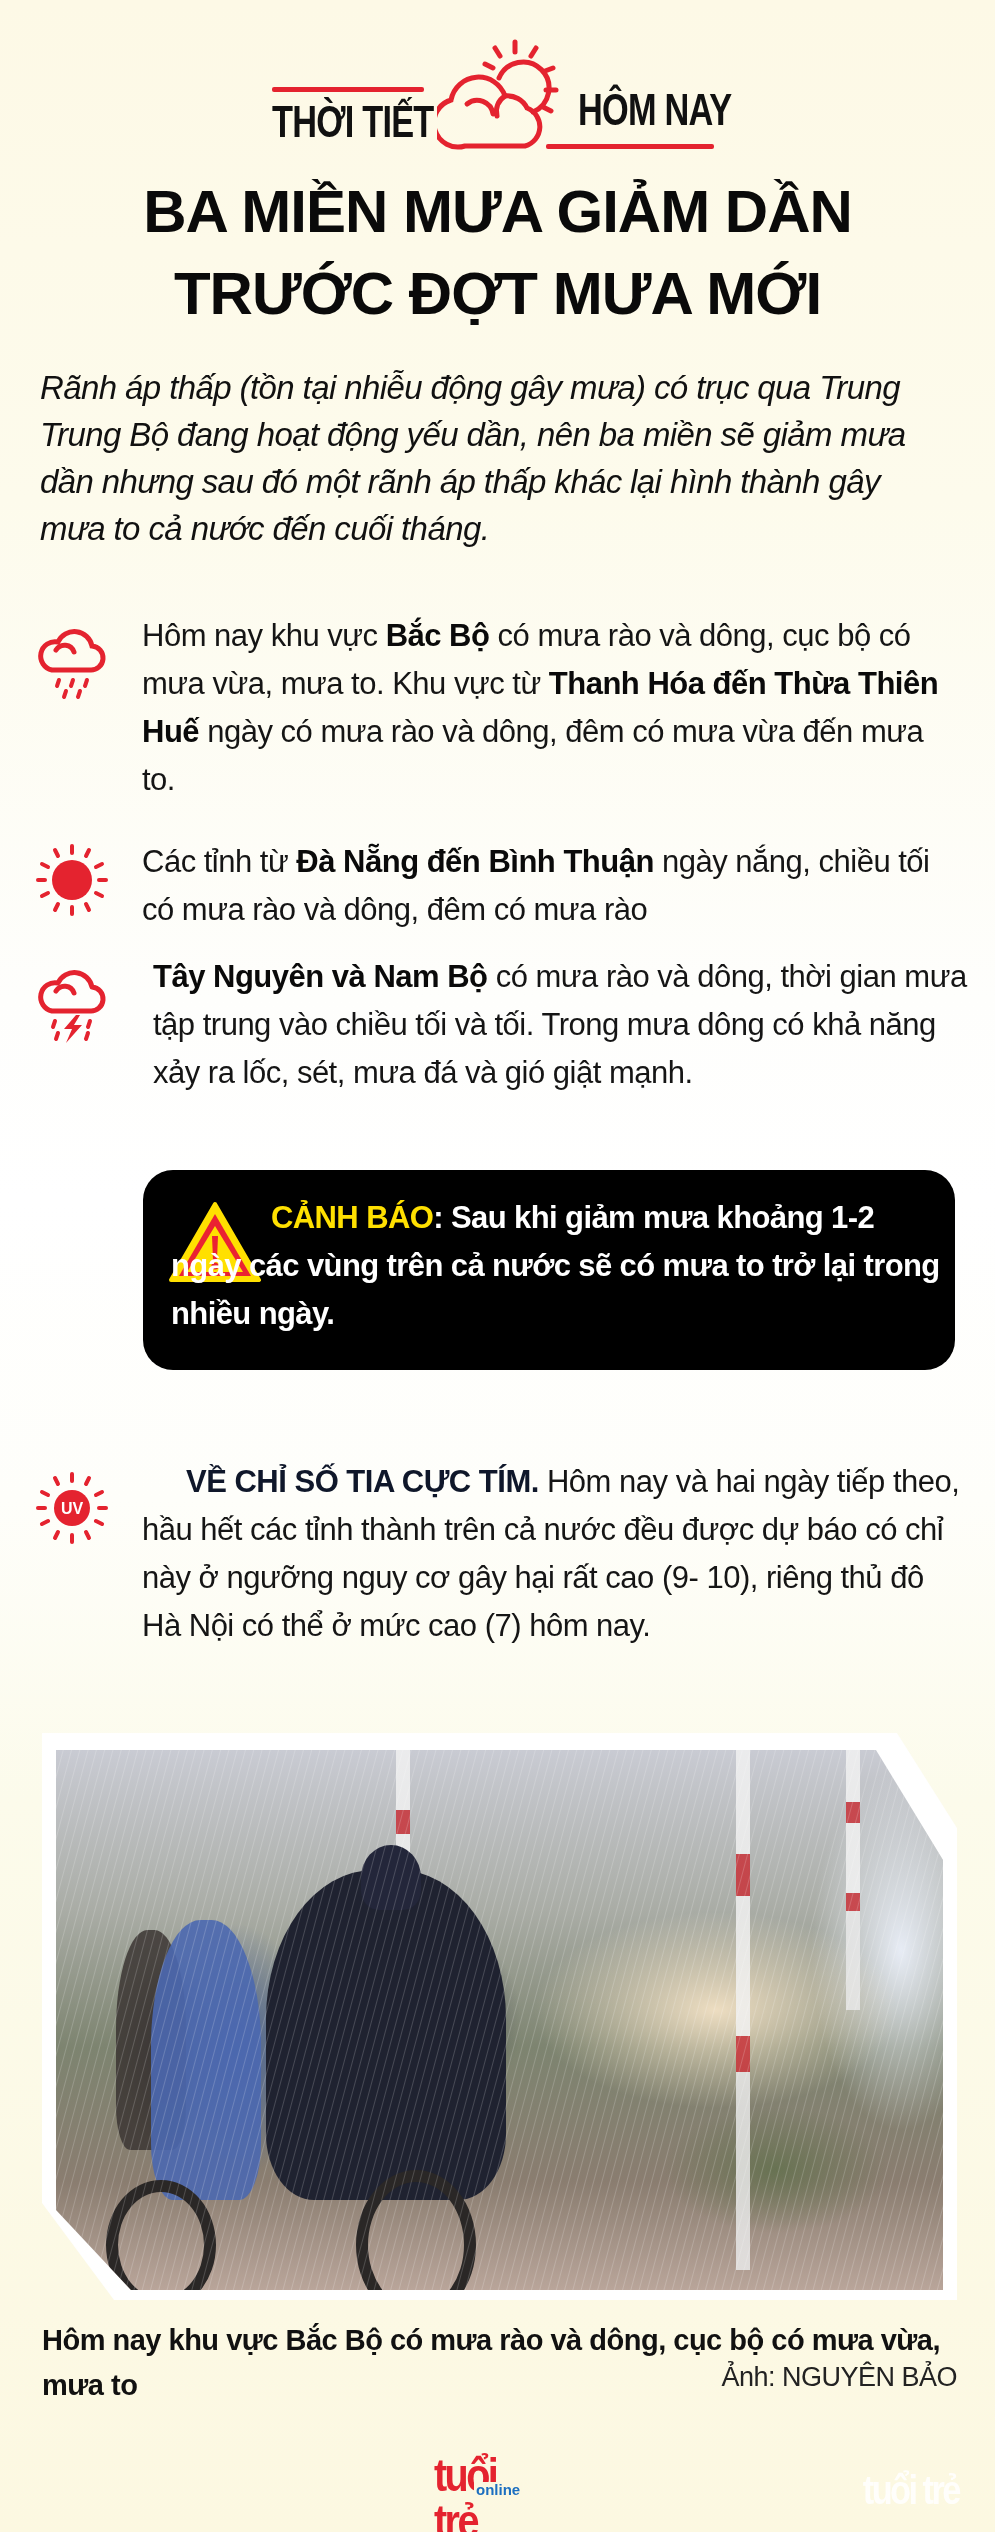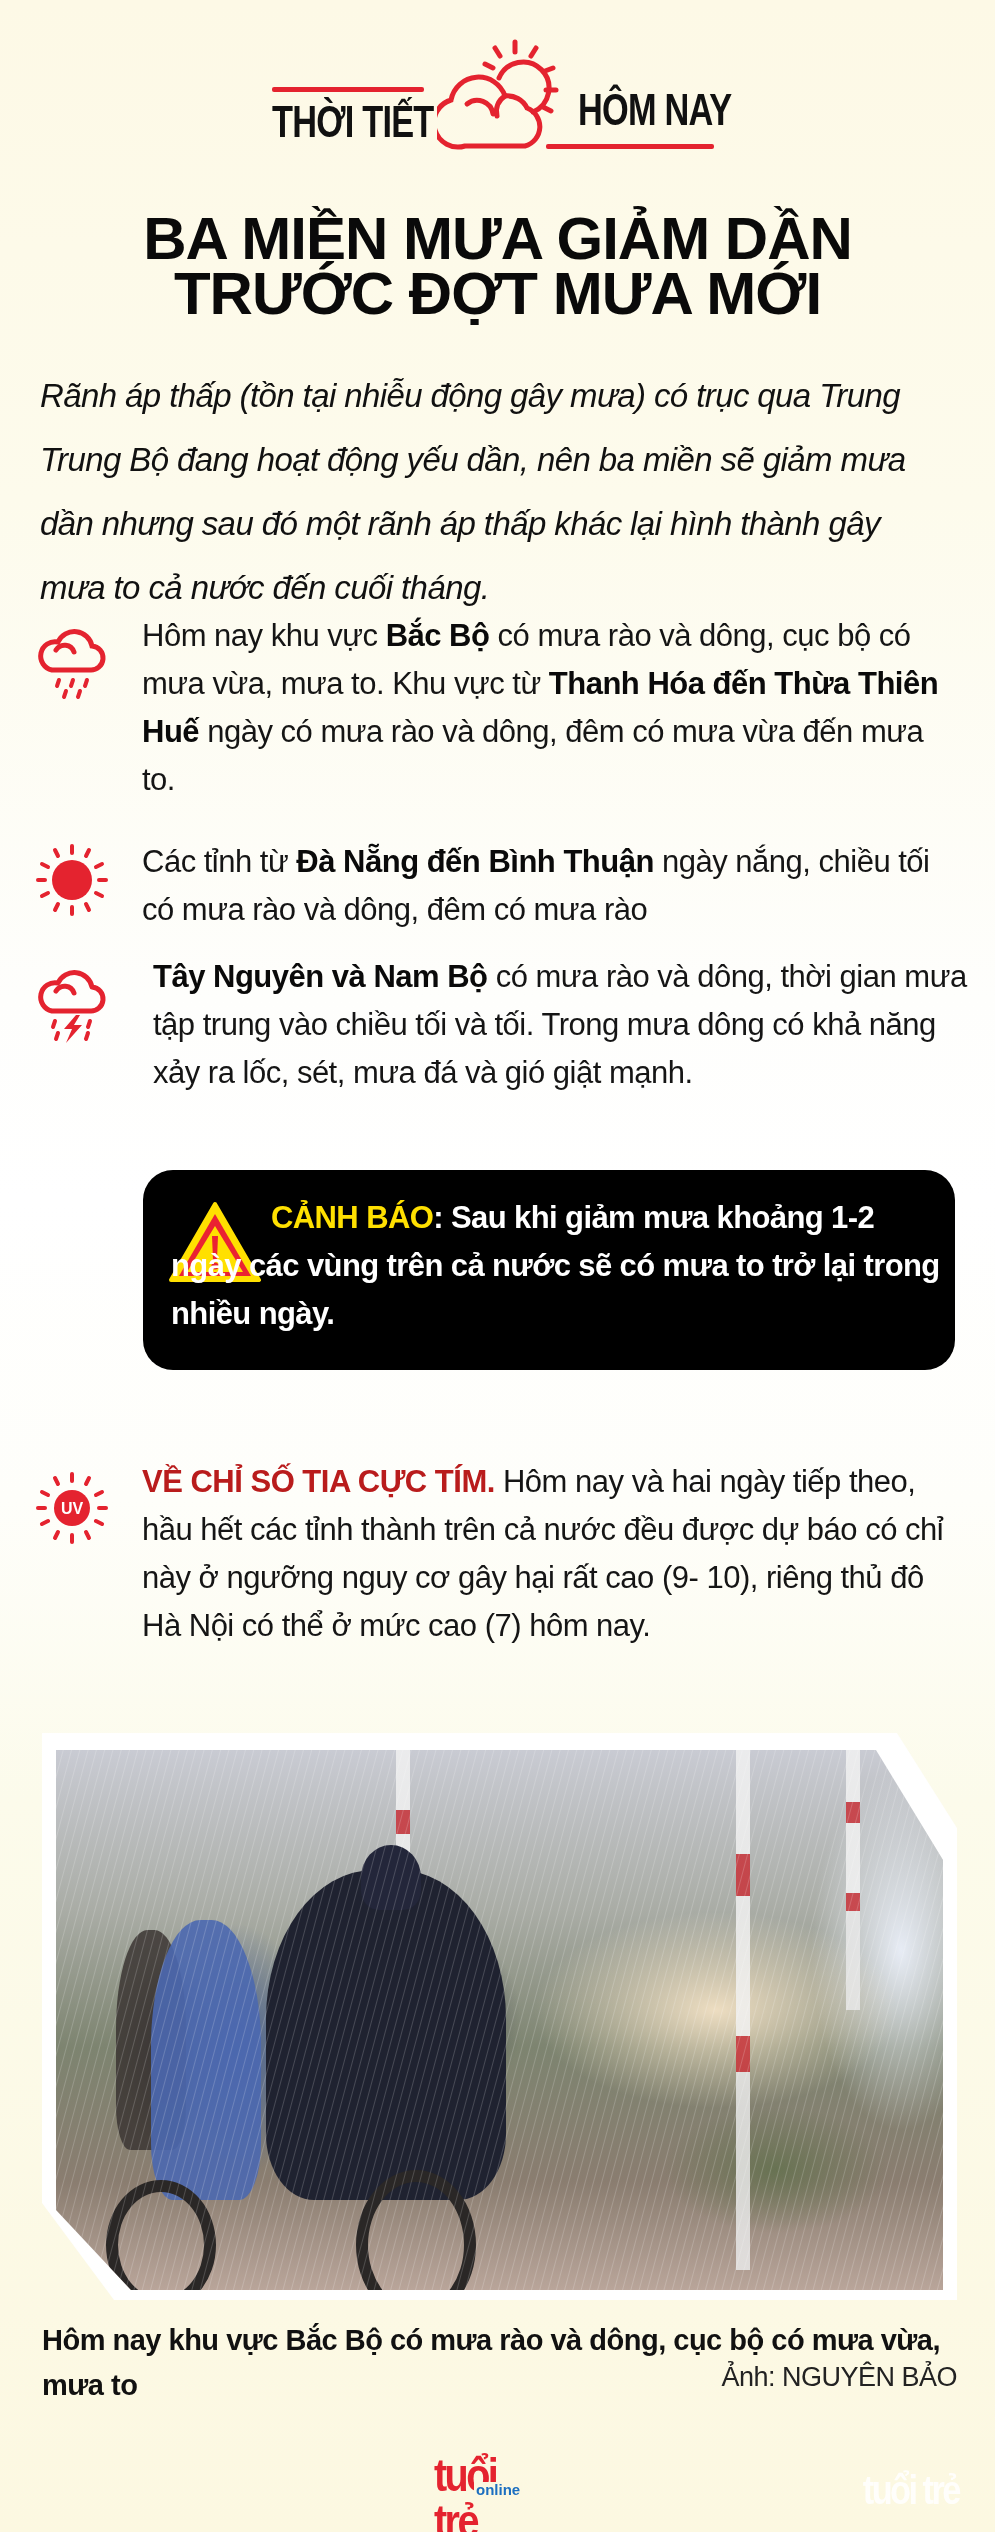--- a/index.html
+++ b/index.html
@@ -25,21 +25,21 @@
 
   .title {
     position: absolute; left: 0; width: 995px; text-align: center;
     font-weight: 900; font-weight: 700; font-size: 60px; line-height: 72px;
     letter-spacing: -1px; color: #0a0a0a;
     font-family: "Liberation Sans", sans-serif;
   }
 
   .intro {
     position: absolute; left: 40px; top: 364px; width: 900px;
-    font-style: italic; font-size: 33px; line-height: 64px; color: #111;
+    font-style: italic; font-size: 33px; line-height: 47px; color: #111;
     letter-spacing: -0.6px;
   }
 
   .item { position: absolute; left: 0; width: 995px; }
   .item .icon { position: absolute; left: 36px; width: 72px; height: 80px; }
   .item .text {
     position: absolute; left: 142px; width: 820px;
     font-size: 31px; line-height: 48px; letter-spacing: -0.5px; color: #151515;
   }
   .item .text b { font-weight: 700; color: #0a0a0a; }
@@ -49,21 +49,21 @@
     background: #000000; border-radius: 30px;
   }
   .warn .tri { position: absolute; left: 24px; top: 30px; width: 96px; height: 84px; }
   .warn .txt {
     position: absolute; left: 28px; top: 24px; width: 770px;
     color: #fff; font-weight: 700; font-size: 31px; line-height: 48px; letter-spacing: -0.6px;
   }
   .warn .txt .indent { display: inline-block; width: 100px; }
   .warn .txt .label { color: #ffe000; }
 
-  .uv-head { color: #b91c1c; font-weight: 700; }
+  .uv-head { color: #0f172a; font-weight: 700; margin-left: 44px; }
 
   .photo-frame {
     position: absolute; left: 42px; top: 1733px; width: 915px; height: 567px;
     background: #ffffff;
     clip-path: polygon(0 0, 855px 0, 915px 95px, 915px 100%, 72px 100%, 0 470px);
     filter: drop-shadow(0 4px 6px rgba(0,0,0,0.25));
   }
   .photo {
     position: absolute; left: 56px; top: 1750px; width: 887px; height: 540px;
     clip-path: polygon(0 0, 820px 0, 887px 110px, 887px 100%, 75px 100%, 0 460px);
@@ -127,21 +127,21 @@
 
       <path d="M28 108 H88 A20 20 0 0 0 90 70 A22 22 0 0 0 68 58 A28 28 0 0 0 14 62 A24 24 0 0 0 28 108 Z"></path>
       <path d="M30 66 A16 16 0 0 1 56 76"></path>
       <path d="M68 58 A18 18 0 0 0 60 78"></path>
     </g>
   </svg>
   <div class="hdr-word" style="left:578px; top:88px;">HÔM NAY</div>
   <div class="hdr-line" style="left:546px; top:144px; width:168px;"></div>
 </div>
 
-<h1 class="title" style="top:203px;">BA MIỀN MƯA GIẢM DẦN</h1>
+<h1 class="title" style="top:176px;">BA MIỀN MƯA GIẢM DẦN</h1>
 <h1 class="title" style="top:258px;">TRƯỚC ĐỢT MƯA MỚI</h1>
 
 <p class="intro">Rãnh áp thấp (tồn tại nhiễu động gây mưa) có trục qua Trung Trung Bộ đang hoạt động yếu dần, nên ba miền sẽ giảm mưa dần nhưng sau đó một rãnh áp thấp khác lại hình thành gây mưa to cả nước đến cuối tháng.</p>
 
 <div class="item" style="top:612px;">
   <svg class="icon" viewBox="0 0 72 80" style="top:8px;">
     <g fill="none" stroke="#e4232f" stroke-width="5" stroke-linecap="round">
       <path d="M16 50 H54 A12 12 0 0 0 56 26 A18 18 0 0 0 22 22 A14 14 0 0 0 16 50 Z"></path>
       <path d="M20 30 A10 10 0 0 1 38 32"></path>
     </g>

